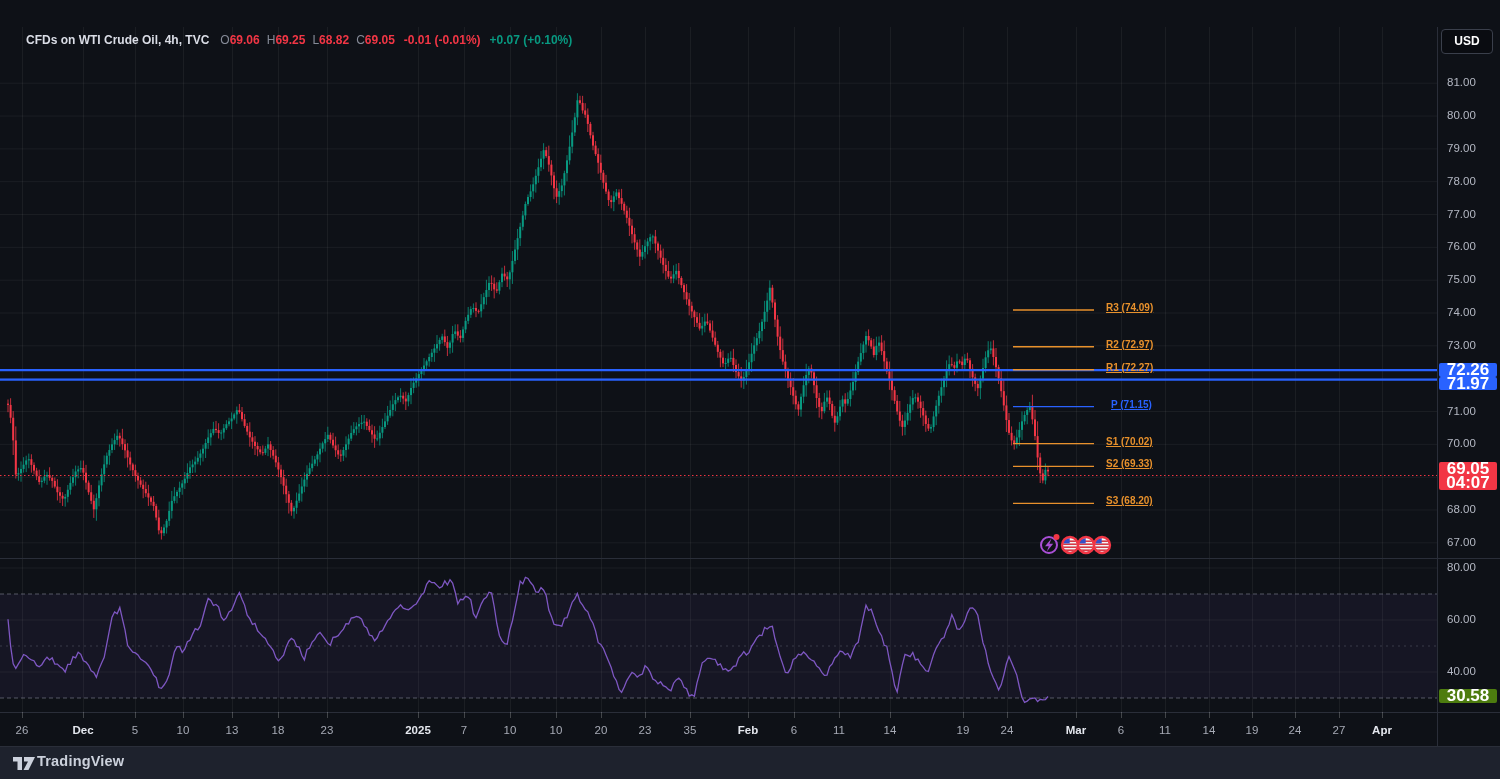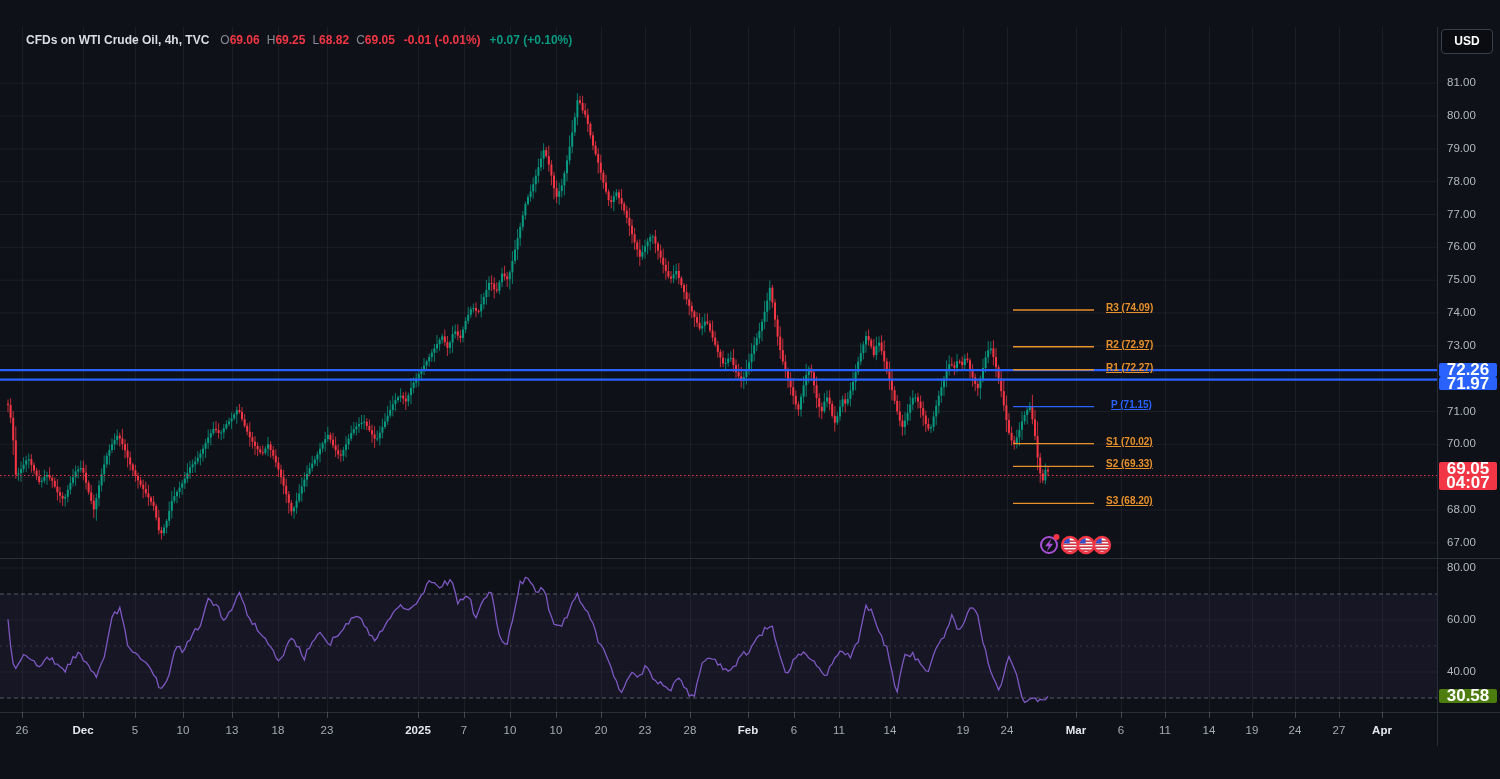--- a/index.html
+++ b/index.html
@@ -1015,21 +1015,21 @@
       <div class="tick-label" style="left: 161px;">10</div>
       <div class="tick-label" style="left: 210px;">13</div>
       <div class="tick-label" style="left: 256px;">18</div>
       <div class="tick-label" style="left: 305px;">23</div>
       <div class="tick-label major" style="left: 396px;">2025</div>
       <div class="tick-label" style="left: 442px;">7</div>
       <div class="tick-label" style="left: 488px;">10</div>
       <div class="tick-label" style="left: 534px;">10</div>
       <div class="tick-label" style="left: 579px;">20</div>
       <div class="tick-label" style="left: 623px;">23</div>
-      <div class="tick-label" style="left: 668px;">28</div>
+      <div class="tick-label" style="left: 668px;">35</div>
       <div class="tick-label major" style="left: 726px;">Feb</div>
       <div class="tick-label" style="left: 772px;">6</div>
       <div class="tick-label" style="left: 817px;">11</div>
       <div class="tick-label" style="left: 868px;">14</div>
       <div class="tick-label" style="left: 941px;">19</div>
       <div class="tick-label" style="left: 985px;">24</div>
       <div class="tick-label major" style="left: 1054px;">Mar</div>
       <div class="tick-label" style="left: 1099px;">6</div>
       <div class="tick-label" style="left: 1143px;">11</div>
       <div class="tick-label" style="left: 1187px;">14</div>
@@ -1040,14 +1040,21 @@
     </div>
 
   <div class="pricebox bluebox" id="lvlbox0" style="top: 363.134px;">72.26</div>
   <div class="pricebox bluebox" id="lvlbox1" style="top: 376.934px;">71.97</div>
   <div class="pricebox redbox" id="lastbox" style="top: 461.519px;">
     <div>69.05</div>
     <div>04:07</div>
   </div>
   <div class="pricebox purplebox" id="rsibox" style="top: 689.492px;">30.58</div>
 
+  <div class="footer">
+    <svg class="tv-logo" width="26" height="18" viewBox="0 0 26 18">
+      <path d="M1 3 H10 V16 H5.5 V7.5 H1 Z" fill="#ccd1dc"></path>
+      <path d="M12 3 H23 L16.5 16 H11.5 L16 7.5 H12 Z" fill="#ccd1dc"></path>
+    </svg>
+    <div class="brand">TradingView</div>
+  </div>
 
 </div>
 
 </body></html>

